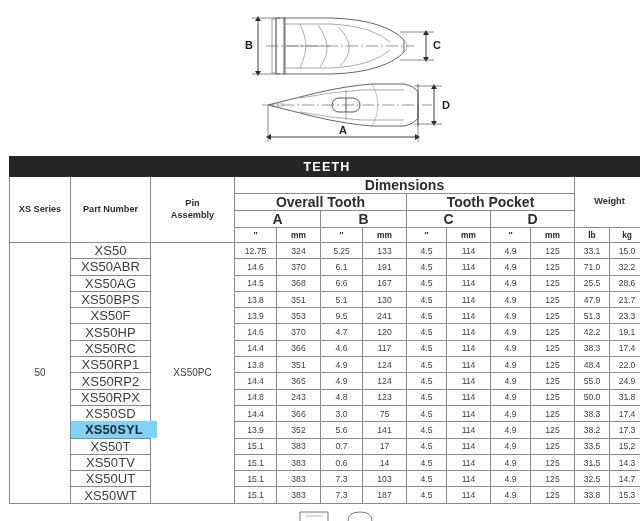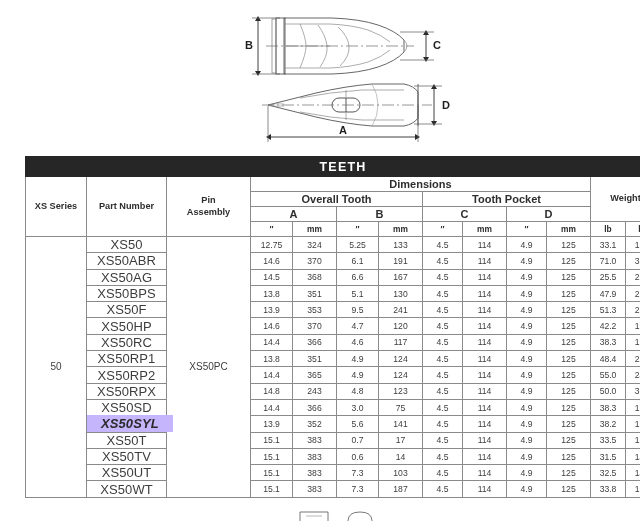--- a/index.html
+++ b/index.html
@@ -11,55 +11,54 @@
     color: #3a3a3a;
     overflow: hidden;
   }
   #page { position: relative; width: 640px; height: 521px; background:#fff; }
 
   
   #drawing { position: absolute; left: 0; top: 0; width: 640px; height: 152px; }
   #bottom-strip { position: absolute; left: 0; top: 498px; width: 640px; height: 23px; overflow: hidden; }
 
   
-  #table-wrap { position: absolute; left: 25px; top: 156px; width: 590px; }
+  #table-wrap { position: absolute; left: 9px; top: 156px; width: 590px; }
   table.spec { border-collapse: collapse; width: 590px; table-layout: fixed; }
   table.spec th, table.spec td {
     border: 1px solid #8a8a8a;
     text-align: center;
     vertical-align: middle;
     padding: 0;
     background: #fff;
   }
 
   tr.title-row th {
     background: #262626;
     color: #ffffff;
     font-size: 12.5px;
     font-weight: bold;
     letter-spacing: 1.2px;
     height: 20px;
     border: 1px solid #262626;
   }
 
-  th.grp { font-size: 11px; font-weight: bold; height: 15px; color:#2e2e2e; }
+  th.grp { font-size: 14px; font-weight: bold; height: 15px; color:#2e2e2e; }
   th.side { font-size: 9.2px; font-weight: bold; color:#2e2e2e; line-height: 1.25; }
   th.unit { font-size: 8.4px; font-weight: bold; height: 15px; color:#2e2e2e; }
 
   td.cell { font-size: 8.6px; height: 16.3px; color:#3d3d3d; }
   td.partnum { font-size: 13px; letter-spacing: .1px; }
   td.series, td.pin { font-size: 10px; }
 
   span.hl {
-    background: #c4b5fd;
+    background: #7dd3fc;
     color: #2a2a2a;
     font-weight: bold;
     padding: 1px 14px;
     letter-spacing: .1px;
-    font-style: italic;
   }
 </style>
 </head>
 <body>
 
 <div id="page">
 
   <svg id="drawing" viewBox="0 0 640 152">
     <g fill="none" stroke="#4a4a4a" stroke-width="0.8">
 

